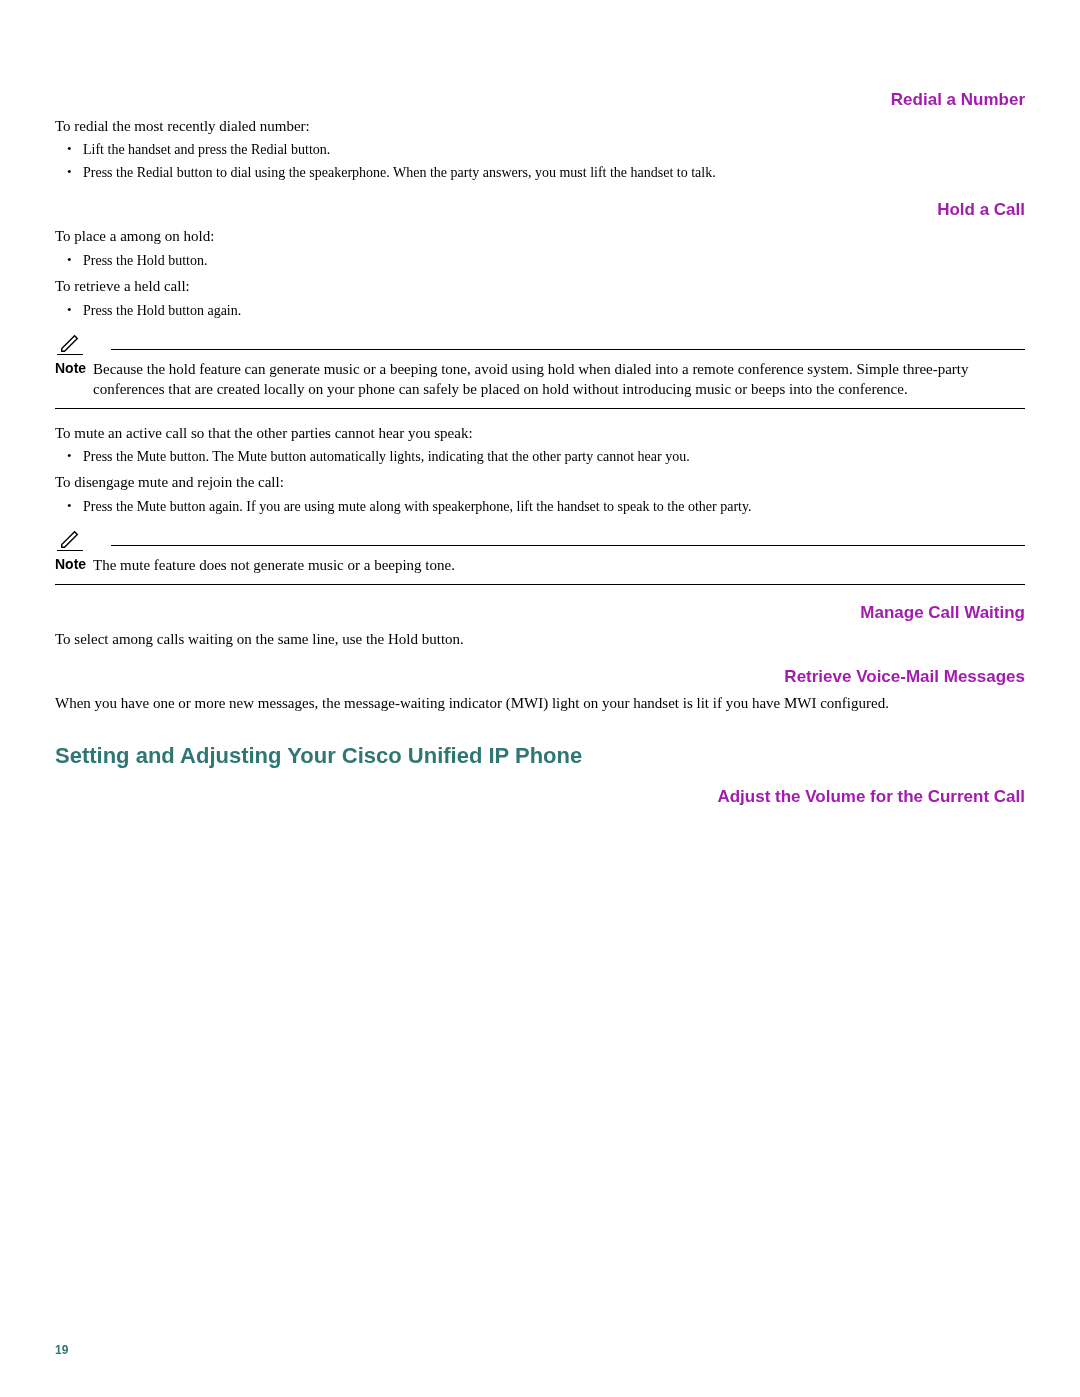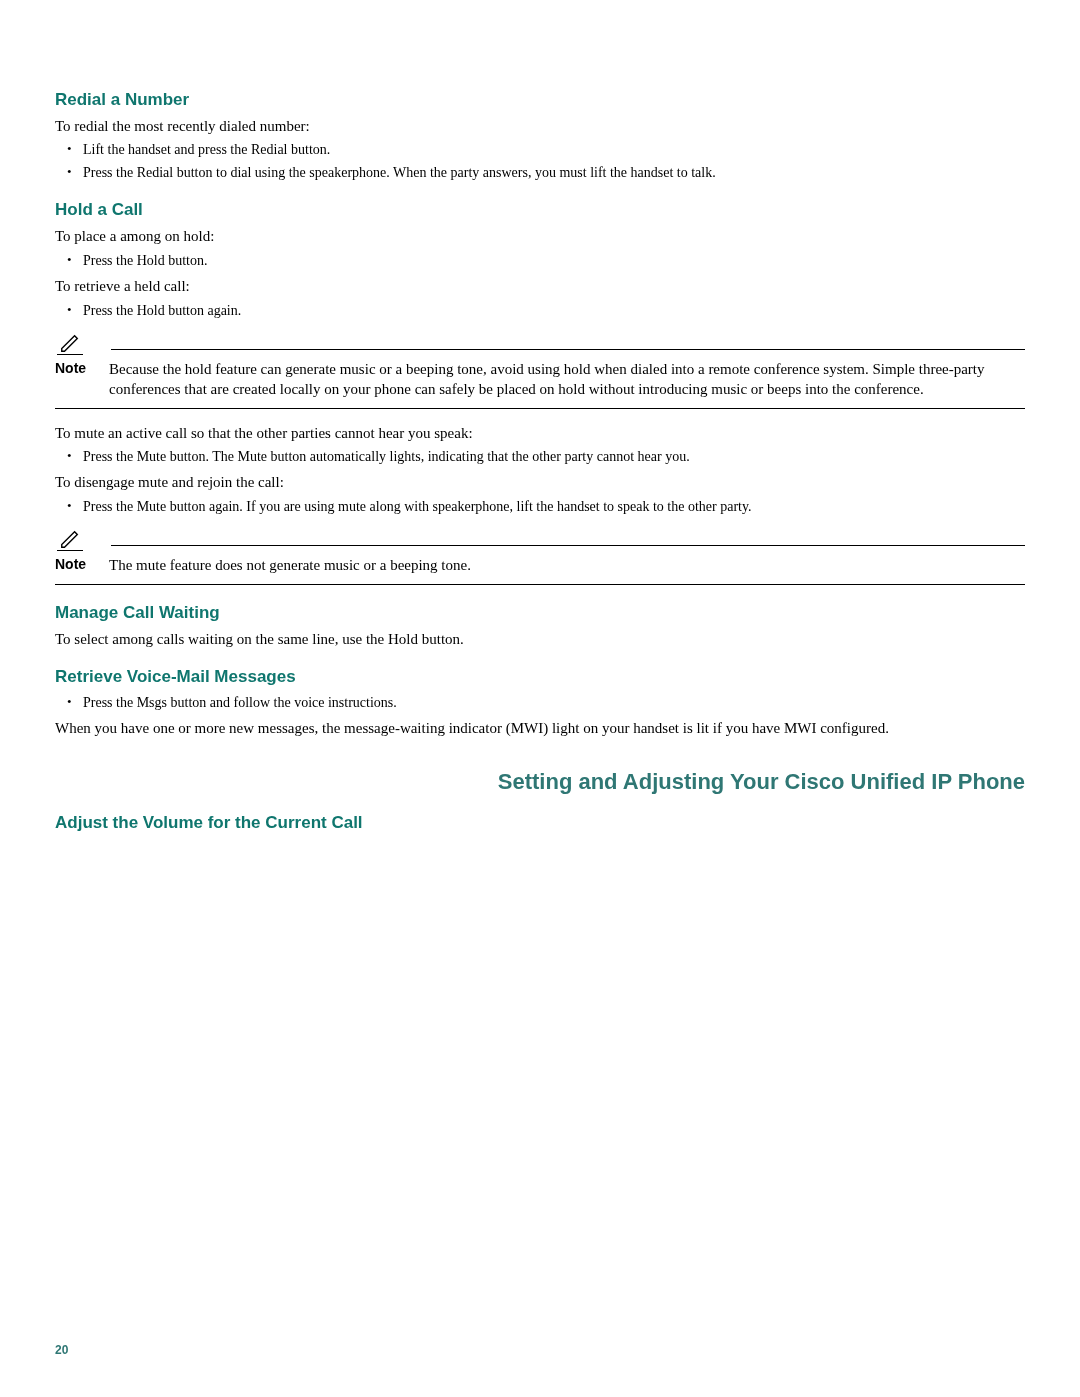--- a/index.html
+++ b/index.html
@@ -15,28 +15,28 @@
     box-sizing: border-box;
     min-height: 1397px;
     position: relative;
   }
   h1.main-heading {
     font-family: Arial, Helvetica, sans-serif;
     font-weight: bold;
     font-size: 22px;
     color: #2f7774;
     margin: 30px 0 10px 0;
-    text-align: right;
   }
   h2.sub-heading {
     font-family: Arial, Helvetica, sans-serif;
     font-weight: bold;
     font-size: 17px;
-    color: #0f766e;
+    color: #a21caf;
     margin: 18px 0 6px 0;
+    text-align: right;
   }
   p.body {
     font-size: 15px;
     margin: 4px 0;
     line-height: 1.35;
   }
   ul.bullets {
     list-style: none;
     padding: 0;
     margin: 4px 0 6px 0;
@@ -84,21 +84,21 @@
   .note-content {
     display: flex;
     align-items: flex-start;
     border-bottom: 1px solid #000;
     padding-bottom: 8px;
   }
   .note-label {
     font-family: Arial, Helvetica, sans-serif;
     font-weight: bold;
     font-size: 14px;
-    width: 54px;
+    width: 38px;
     flex-shrink: 0;
     padding-top: 1px;
   }
   .note-text {
     font-size: 15px;
     line-height: 1.35;
     flex: 1;
   }
   .page-number {
     position: absolute;
@@ -166,23 +166,20 @@
     <div class="note-content">
       <div class="note-label">Note</div>
       <div class="note-text">The mute feature does not generate music or a beeping tone.</div>
     </div>
   </div>
 
   <h2 class="sub-heading">Manage Call Waiting</h2>
   <p class="body">To select among calls waiting on the same line, use the Hold button.</p>
 
   <h2 class="sub-heading">Retrieve Voice-Mail Messages</h2>
-  <ul class="bullets">
-    <li>Press the Msgs button and follow the voice instructions.</li>
-  </ul>
   <p class="body">When you have one or more new messages, the message-waiting indicator (MWI) light on your handset is lit if you have MWI configured.</p>
 
   <h1 class="main-heading">Setting and Adjusting Your Cisco Unified IP Phone</h1>
 
   <h2 class="sub-heading">Adjust the Volume for the Current Call</h2>
 
-  <div class="page-number">20</div>
+  <div class="page-number">19</div>
 </div>
 
 </body></html>

